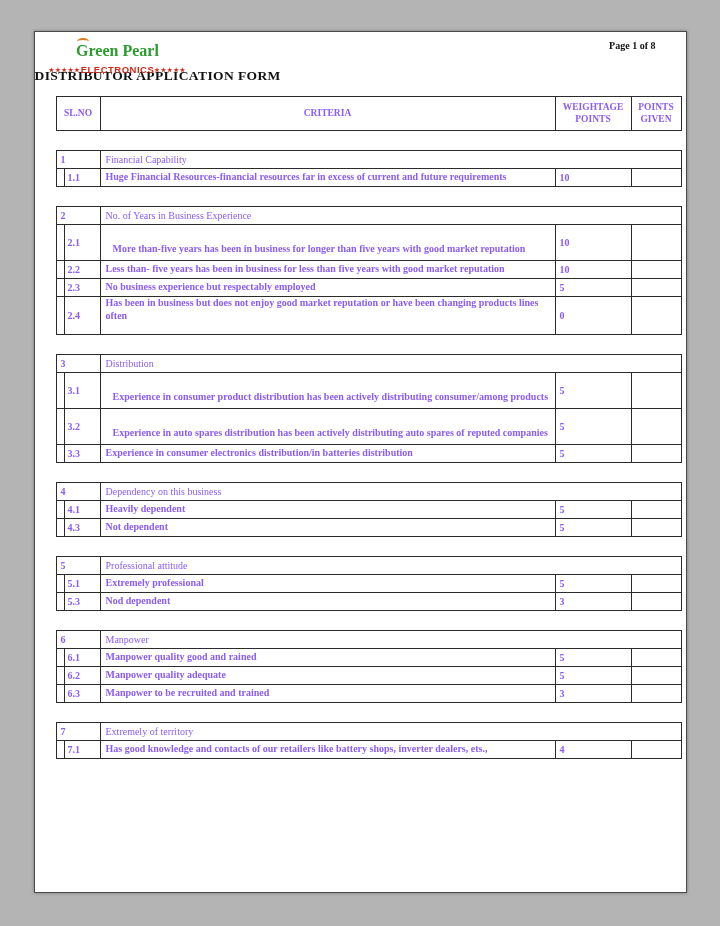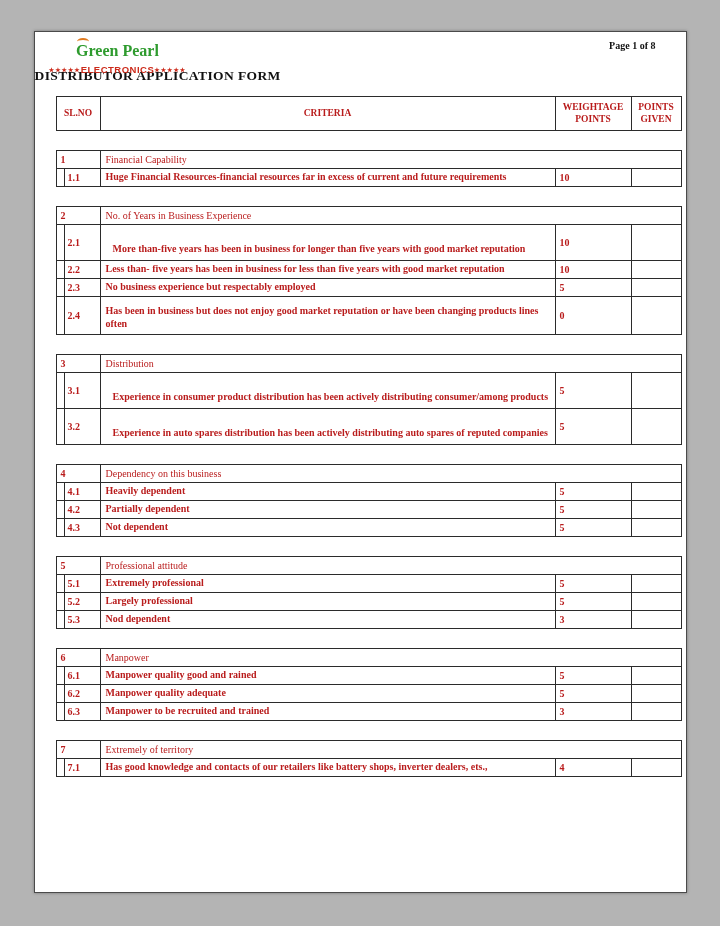--- a/index.html
+++ b/index.html
@@ -53,21 +53,21 @@
     font-weight: 700; font-size: 13.5px; letter-spacing: 0.4px;
     color: #111;
   }
   
   .tables { margin: 12px 7px 0 21px; }
   table {
     border-collapse: collapse;
     table-layout: fixed;
     width: 625px;
     font-family: "Liberation Serif", serif;
-    color: #b91c1c;
+    color: #8b5cf6;
   }
   td, th { border: 1px solid #2b2b2b; padding: 1px 3px; font-size: 10px; }
   col.c-spacer { width: 8px; }
   col.c-subno  { width: 36px; }
   col.c-crit   { width: 455px; }
   col.c-weight { width: 76px; }
   col.c-points { width: 50px; }
   .head-table th {
     font-weight: 700; font-size: 9.5px; text-align: center;
     vertical-align: middle; height: 34px; line-height: 1.25;
@@ -76,21 +76,21 @@
   .section-table td { height: 18px; vertical-align: middle; }
   td.sec-no { font-weight: 700; padding-left: 4px; }
   td.sec-title { font-weight: 400; padding-left: 5px; }
   td.subno { font-weight: 700; }
   td.crit  { font-weight: 600; padding-left: 5px; line-height: 1.25; margin-left: 20px; }
   td.weight { font-weight: 700; padding-left: 4px; }
   td.points { }
   tr.tall td { height: 36px; }
   tr.tall td.crit { vertical-align: bottom; padding-bottom: 5px; padding-left: 12px; }
   tr.tall-top td { height: 38px; }
-  tr.tall-top td.crit { vertical-align: top; padding-top: 8px; }
+  tr.tall-top td.crit { vertical-align: top; padding-top: 0; }
 </style>
 </head>
 <body>
 
 <div class="page">
 
   <div class="logo">
     <div class="logo-name">Green Pearl</div>
     <span class="logo-accent"></span>
     <div class="logo-sub"><span class="stars">★★★★★</span><span>ELECTRONICS</span><span class="stars">★★★★★</span></div>
@@ -216,20 +216,27 @@
   </tr>
 
   <tr class="tall">
     <td class="spacer"></td>
     <td class="subno">3.2</td>
     <td class="crit">Experience in auto spares distribution has been actively distributing auto spares of reputed companies</td>
     <td class="weight">5</td>
     <td class="points"></td>
   </tr>
 
+  <tr>
+    <td class="spacer"></td>
+    <td class="subno">3.3</td>
+    <td class="crit">Experience in consumer electronics distribution/in batteries distribution</td>
+    <td class="weight">5</td>
+    <td class="points"></td>
+  </tr>
 </tbody>
   </table>
 
   <table class="section-table">
     <colgroup>
       <col class="c-spacer">
             <col class="c-subno">
             <col class="c-crit">
             <col class="c-weight">
             <col class="c-points">
@@ -241,27 +248,20 @@
       </tr>
 
   <tr>
     <td class="spacer"></td>
     <td class="subno">4.1</td>
     <td class="crit">Heavily dependent</td>
     <td class="weight">5</td>
     <td class="points"></td>
   </tr>
 
-  <tr>
-    <td class="spacer"></td>
-    <td class="subno">4.2</td>
-    <td class="crit">Partially dependent</td>
-    <td class="weight">5</td>
-    <td class="points"></td>
-  </tr>
 
   <tr>
     <td class="spacer"></td>
     <td class="subno">4.3</td>
     <td class="crit">Not dependent</td>
     <td class="weight">5</td>
     <td class="points"></td>
   </tr>
 </tbody>
   </table>
@@ -281,27 +281,20 @@
       </tr>
 
   <tr>
     <td class="spacer"></td>
     <td class="subno">5.1</td>
     <td class="crit">Extremely professional</td>
     <td class="weight">5</td>
     <td class="points"></td>
   </tr>
 
-  <tr>
-    <td class="spacer"></td>
-    <td class="subno">5.2</td>
-    <td class="crit">Largely professional</td>
-    <td class="weight">5</td>
-    <td class="points"></td>
-  </tr>
 
   <tr>
     <td class="spacer"></td>
     <td class="subno">5.3</td>
     <td class="crit">Nod dependent</td>
     <td class="weight">3</td>
     <td class="points"></td>
   </tr>
 </tbody>
   </table>

